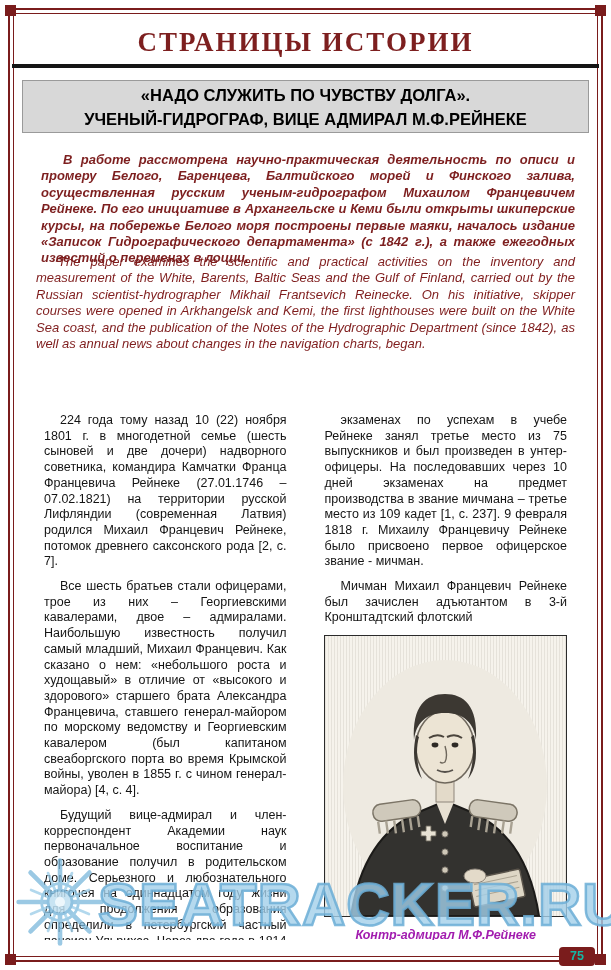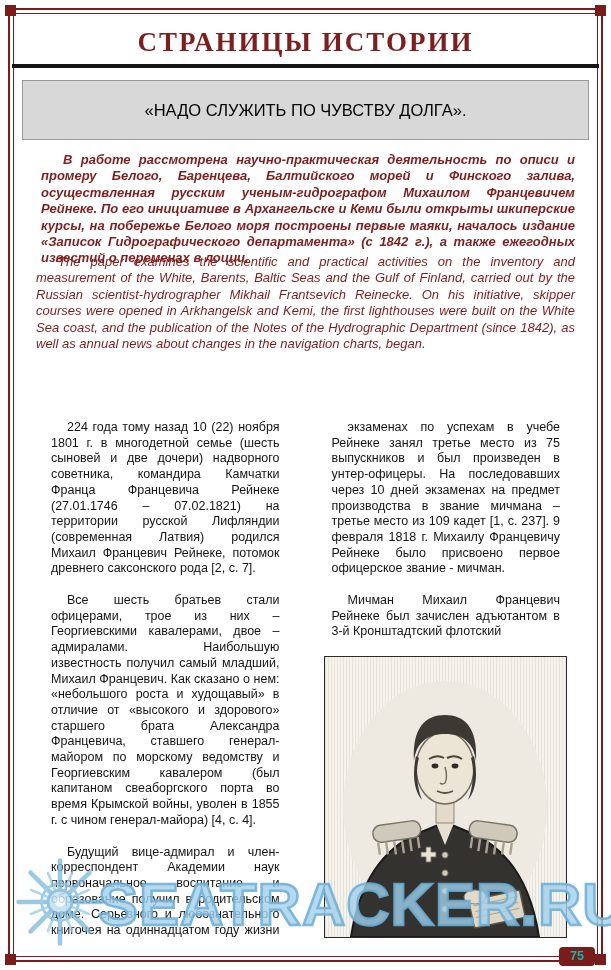--- a/index.html
+++ b/index.html
@@ -19,45 +19,45 @@
   
   .page-header{
     position:absolute;top:27px;left:0;width:100%;text-align:center;
     font-family:"Liberation Serif", serif;font-weight:bold;font-size:27px;
     letter-spacing:2px;color:#7d1f1f;
   }
   .header-rule{position:absolute;top:64px;left:12px;right:12px;height:4px;background:#151515;}
 
   
   .title-box{
-    position:absolute;top:80px;left:22px;right:22px;height:60px;
+    position:absolute;top:80px;left:22px;right:22px;height:53px;
     background:#d8d8d8;border:1px solid #9a9a9a;box-sizing:border-box;
     display:flex;flex-direction:column;justify-content:center;
-    text-align:center;font-weight:normal;font-size:16.5px;line-height:24px;color:#000;
+    text-align:center;font-weight:bold;font-size:16.5px;line-height:24px;color:#000;
   }
 
   
   .abstract-ru{
     position:absolute;top:152px;left:41px;right:36px;
     font-style:italic;font-weight:bold;font-size:13px;line-height:16.4px;
     color:#7d1f1f;text-align:justify;text-indent:22px;
   }
   .abstract-en{
     position:absolute;top:254px;left:36px;right:36px;
     font-style:italic;font-size:13px;line-height:16.4px;
     color:#7f1d1d;text-align:justify;text-indent:22px;
   }
 
   
   .columns{
     position:absolute;top:404px;left:35px;right:35px;bottom:30px;
     display:flex;gap:20px;overflow:hidden;
   }
   .col{width:50%;font-size:12.5px;line-height:15.7px;text-align:justify;color:#141414;}
-  .col p{margin:16px;text-indent:16px;}
+  .col p{margin:9px;text-indent:16px;}
 
   
   .figure{margin-top:8px;text-align:center;}
   .portrait{
     width:241px;height:280px;display:inline-block;box-sizing:content-box;
     border:1px solid #2b2b2b;
     background:#f6f3ec;
     background-image:repeating-linear-gradient(90deg, rgba(120,112,98,0.13) 0 1px, rgba(0,0,0,0) 1px 3px);
   }
   .portrait svg{display:block;}
@@ -94,20 +94,21 @@
 <div class="corner tl"></div>
 <div class="corner tr"></div>
 <div class="corner bl"></div>
 <div class="corner br"></div>
 
 <div class="page-header">СТРАНИЦЫ ИСТОРИИ</div>
 <div class="header-rule"></div>
 
 <div class="title-box">
   <div>«НАДО СЛУЖИТЬ ПО ЧУВСТВУ ДОЛГА».</div>
+  <div>УЧЕНЫЙ-ГИДРОГРАФ, ВИЦЕ АДМИРАЛ М.Ф.РЕЙНЕКЕ</div>
 </div>
 
 <div class="abstract-ru">В работе рассмотрена научно-практическая деятельность по описи и промеру Белого, Баренцева, Балтийского морей и Финского залива, осуществленная русским ученым-гидрографом Михаилом Францевичем Рейнеке. По его инициативе в Архангельске и Кеми были открыты шкиперские курсы, на побережье Белого моря построены первые маяки, началось издание «Записок Гидрографического департамента» (с 1842 г.), а также ежегодных известий о переменах в лоции.</div>
 <div class="abstract-en">The paper examines the scientific and practical activities on the inventory and measurement of the White, Barents, Baltic Seas and the Gulf of Finland, carried out by the Russian scientist-hydrographer Mikhail Frantsevich Reinecke. On his initiative, skipper courses were opened in Arkhangelsk and Kemi, the first lighthouses were built on the White Sea coast, and the publication of the Notes of the Hydrographic Department (since 1842), as well as annual news about changes in the navigation charts, began.</div>
 
 <div class="columns">
   <div class="col">
     <p>224 года тому назад 10 (22) ноября 1801 г. в многодетной семье (шесть сыновей и две дочери) надворного советника, командира Камчатки Франца Францевича Рейнеке (27.01.1746 – 07.02.1821) на территории русской Лифляндии (современная Латвия) родился Михаил Францевич Рейнеке, потомок древнего саксонского рода [2, с. 7].</p>
     <p>Все шесть братьев стали офицерами, трое из них – Георгиевскими кавалерами, двое – адмиралами. Наибольшую известность получил самый младший, Михаил Францевич. Как сказано о нем: «небольшого роста и худощавый» в отличие от «высокого и здорового» старшего брата Александра Францевича, ставшего генерал-майором по морскому ведомству и Георгиевским кавалером (был капитаном свеаборгского порта во время Крымской войны, уволен в 1855 г. с чином генерал-майора) [4, с. 4].</p>
     <p>Будущий вице-адмирал и член-корреспондент Академии наук первоначальное воспитание и образование получил в родительском доме. Серьезного и любознательного книгочея на одиннадцатом году жизни для продолжения образования определили в петербургский частный пансион Ульрихса. Через два года в 1814 г. поступил в Морской кадетский корпус. В июне 1815 г. выдержал экзамен на гардемарина, 20 января 1818 г. на выпускных</p>

